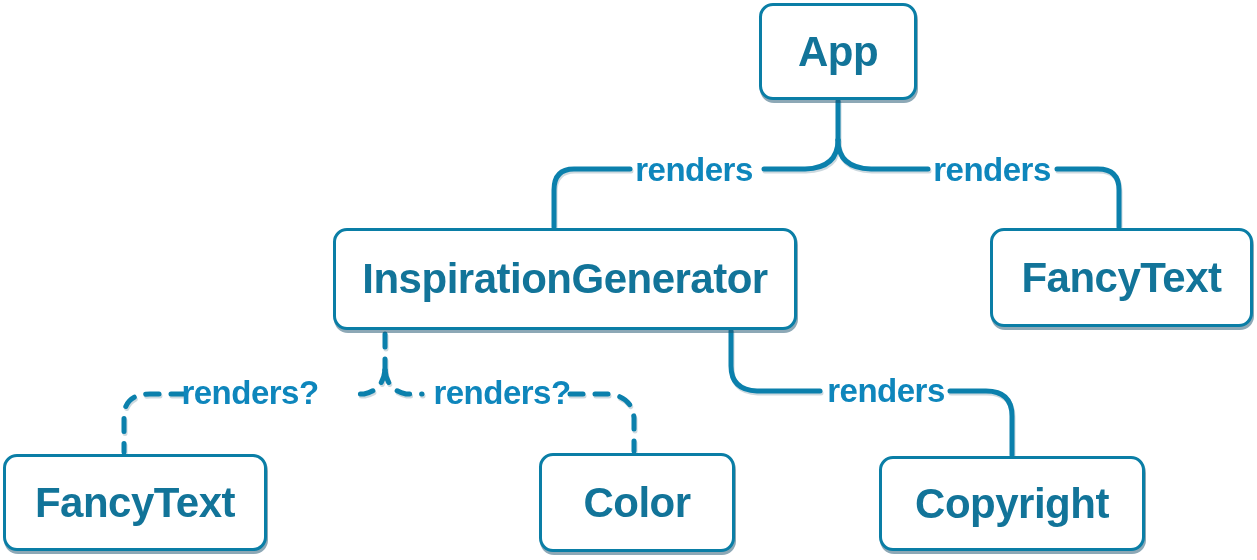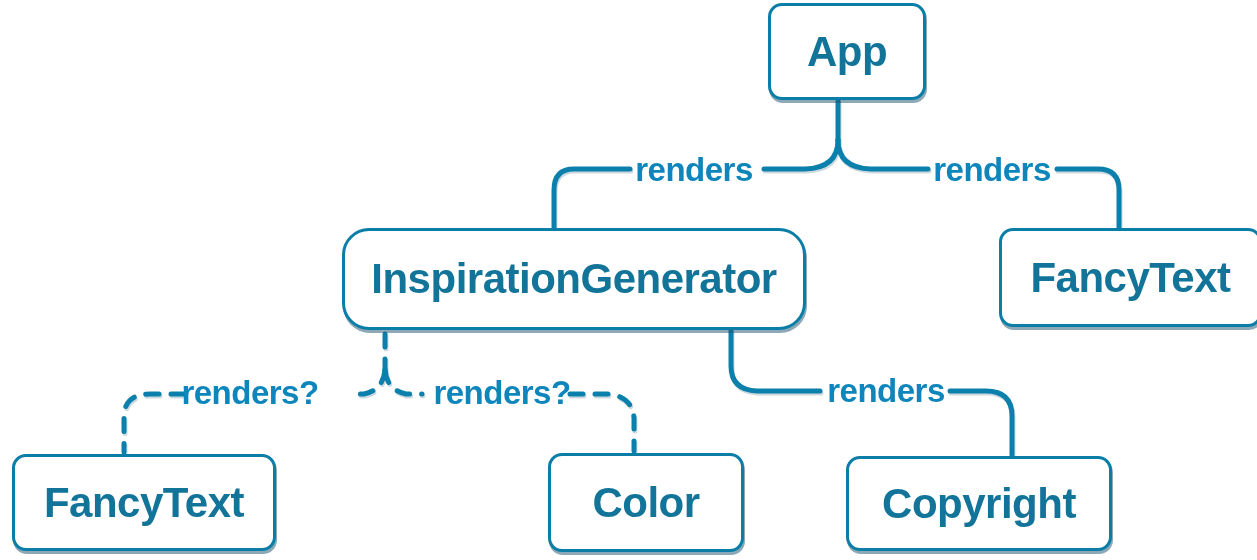--- a/index.html
+++ b/index.html
@@ -38,21 +38,20 @@
     display:flex;align-items:center;justify-content:center;
     background:var(--node-bg);
     border:3px solid var(--node-border);
     border-radius:14px;
     box-shadow:1px 3px 0 var(--shadow);
     color:var(--node-text);
     font-size:42px;
     font-weight:600;
     letter-spacing:-0.5px;
     white-space:nowrap;
-    margin-left:9px;
   }
   .edge-label{
     position:absolute;
     transform:translate(-50%,-50%);
     color:var(--label);
     font-size:33px;
     font-weight:700;
     letter-spacing:-0.5px;
     white-space:nowrap;
     line-height:1;
@@ -76,29 +75,29 @@
 
     <path class="dashed" d="M 385,334 L 385,370"></path>
     <path class="dashed" d="M 385,370 Q 383,390 364,394 L 350,394"></path>
     <path class="dashed" d="M 184,394 L 150,394 Q 126,394 124,414 L 124,452"></path>
     <path class="dashed" d="M 385,370 Q 387,390 406,394 L 422,394"></path>
     <path class="dashed" d="M 570,394 L 608,394 Q 632,396 634,418 L 634,451"></path>
   </svg>
 
   <div class="node" style="left:759px;top:3px;width:158px;height:97px;">App</div>
 
-  <div class="node" style="left:333px;top:228px;width:464px;height:102px;border-radius:27px;">InspirationGenerator</div>
+  <div class="node" style="left:333px;top:228px;width:464px;height:102px;">InspirationGenerator</div>
 
   <div class="node" style="left:990px;top:228px;width:263px;height:99px;">FancyText</div>
 
   <div class="node" style="left:3px;top:454px;width:264px;height:97px;">FancyText</div>
 
   <div class="node" style="left:539px;top:453px;width:196px;height:99px;">Color</div>
 
-  <div class="node" style="left:837px;top:456px;width:266px;height:95px;">Copyright</div>
+  <div class="node" style="left:879px;top:456px;width:266px;height:95px;">Copyright</div>
 
   <span class="edge-label" style="left:694px;top:169px;">renders</span>
 
   <span class="edge-label" style="left:992px;top:169px;">renders</span>
 
   <span class="edge-label" style="left:250px;top:392px;">renders?</span>
 
   <span class="edge-label" style="left:502px;top:392px;">renders?</span>
 
   <span class="edge-label" style="left:886px;top:390px;">renders</span>

